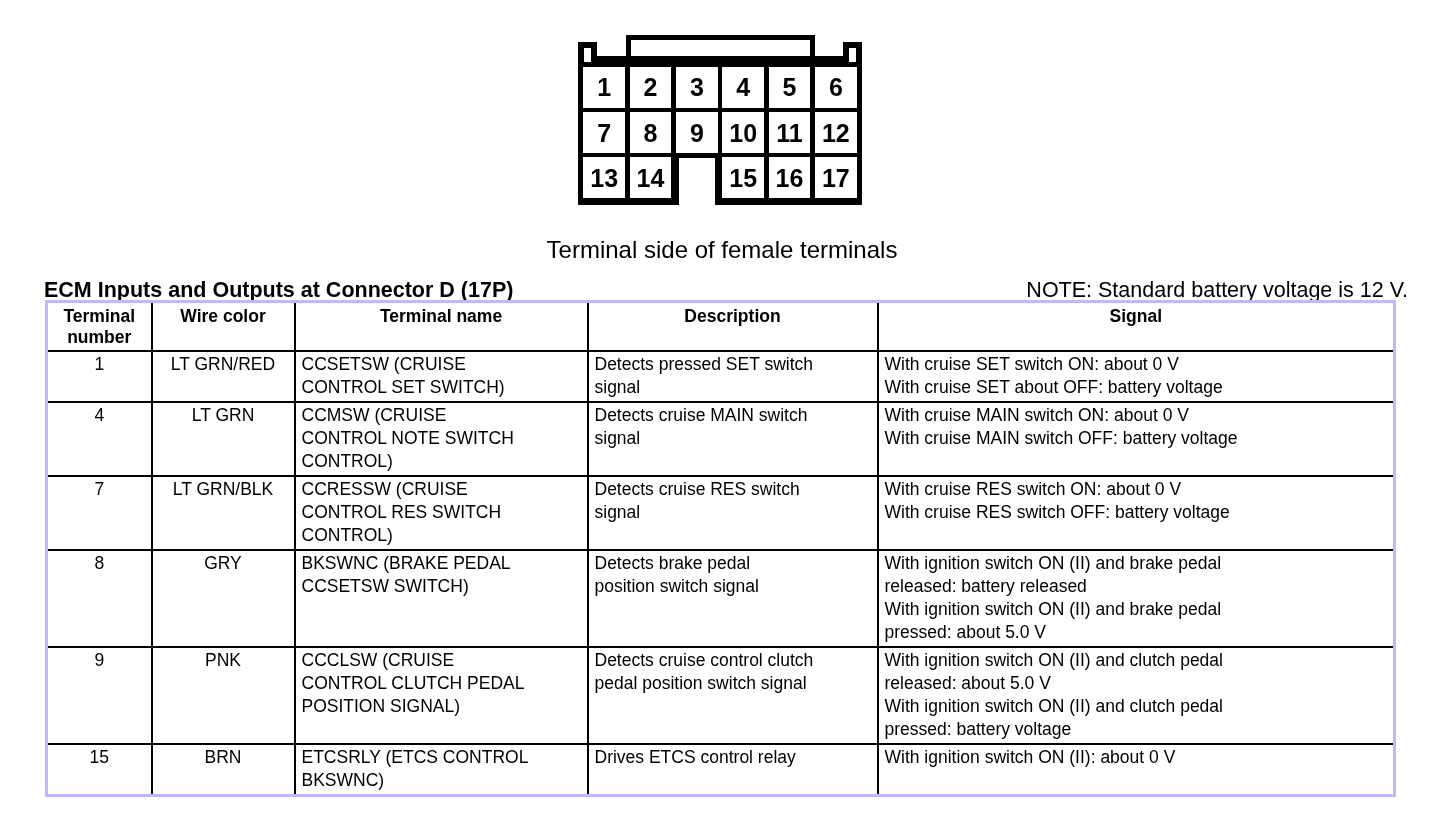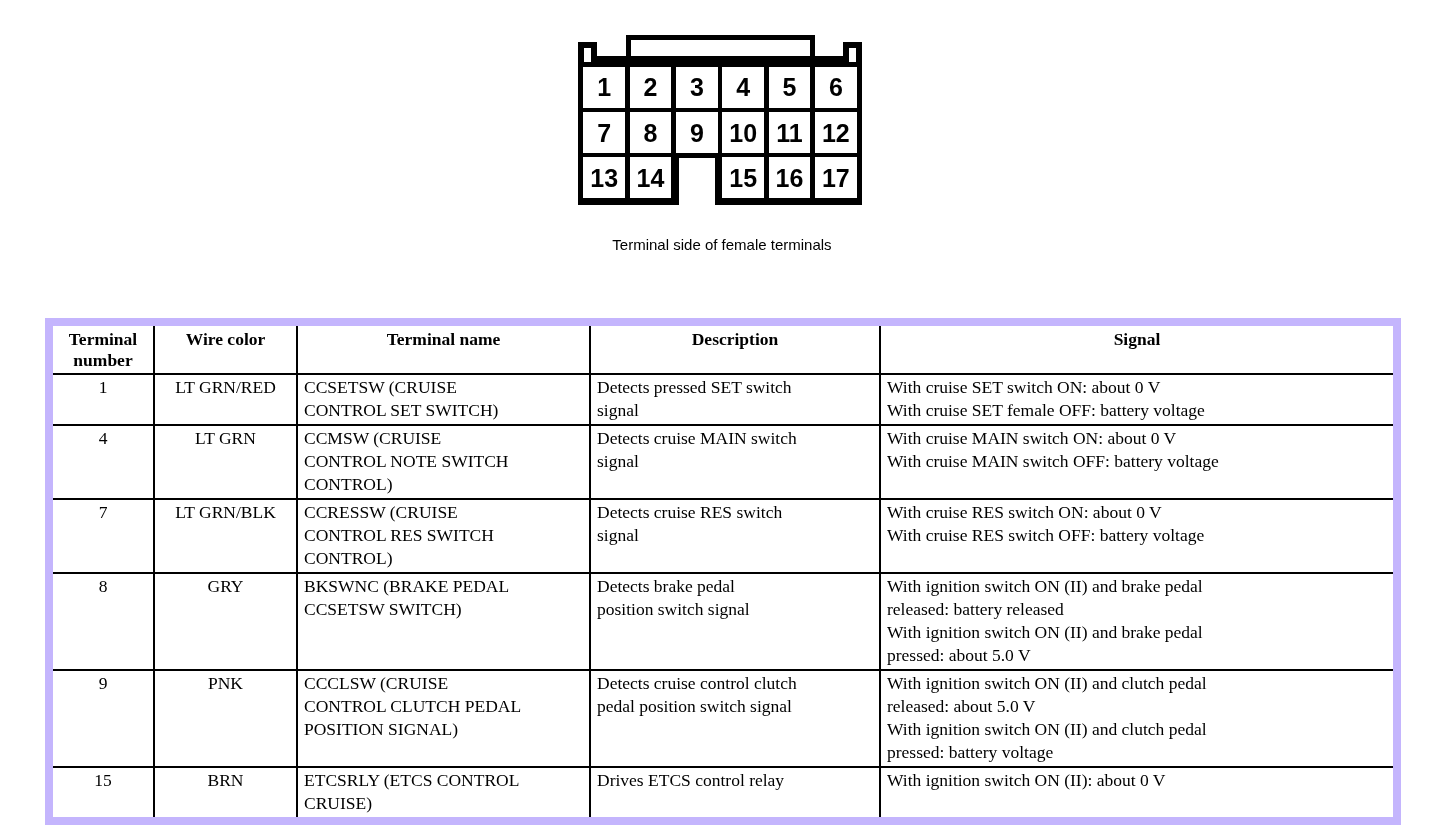--- a/index.html
+++ b/index.html
@@ -6,27 +6,27 @@
   body{
     width:1456px;height:828px;background:#ffffff;color:#000000;
     font-family:"Liberation Sans","DejaVu Sans",sans-serif;
     position:relative;overflow:hidden;
   }
   .connector-svg{position:absolute;left:556px;top:22px}
   .term-cell{fill:#ffffff;stroke:#000000;stroke-width:4.5}
   .term-num{font-size:25px;font-weight:bold;font-family:"Liberation Sans","DejaVu Sans",sans-serif}
   .outline{fill:#ffffff;stroke:#000000;stroke-width:5.5;stroke-linejoin:miter}
   .tab{fill:#ffffff;stroke:#000000;stroke-width:5}
-  .caption{position:absolute;left:522px;top:236px;width:400px;text-align:center;font-size:15px}
+  .caption{position:absolute;left:522px;top:236px;width:400px;text-align:center;font-size:24px}
   .headline{position:absolute;left:44px;top:278px;width:1364px;display:flex;justify-content:space-between;align-items:baseline}
   .title{font-size:21.5px;font-weight:bold}
   .note{font-size:21.5px}
   table.io-table{
-    position:absolute;left:45px;top:318px;width:1348px;
-    border-collapse:collapse;table-layout:fixed;border:8px solid #c4b5fd;font-family:Liberation Serif, serif;
+    position:absolute;left:45px;top:300px;width:1348px;
+    border-collapse:collapse;table-layout:fixed;border:3px solid #c4b5fd;
   }
   .io-table th,.io-table td{
     border:2px solid #000;vertical-align:top;
     font-size:17.5px;line-height:23px;padding:1px 6px 2px;
     overflow:hidden;
   }
   .io-table th{text-align:center;font-weight:bold;line-height:21px;height:41px;padding-top:3px}
   td.col-num,td.col-wire{text-align:center}
   .line{white-space:nowrap}
 </style>
@@ -70,20 +70,22 @@
       <rect x="766.3" y="155" width="46.40000000000009" height="45" class="term-cell"></rect>
       <text x="789.5" y="186.5" text-anchor="middle" class="term-num">16</text>
       <rect x="812.7" y="155" width="46.299999999999955" height="45" class="term-cell"></rect>
       <text x="835.85" y="186.5" text-anchor="middle" class="term-num">17</text>
     </g>
 </svg>
 
 <div class="caption">Terminal side of female terminals</div>
 
 <div class="headline">
+  <span class="title">ECM Inputs and Outputs at Connector D (17P)</span>
+  <span class="note">NOTE: Standard battery voltage is 12 V.</span>
 </div>
 
 <table class="io-table">
   <colgroup>
     <col style="width:105px">
       <col style="width:143px">
       <col style="width:293px">
     <col style="width:290px">
       <col style="width:517px">
   </colgroup>
@@ -103,21 +105,21 @@
         <td class="col-name">
           <div class="line">CCSETSW (CRUISE</div>
           <div class="line">CONTROL SET SWITCH)</div>
         </td>
         <td class="col-desc">
           <div class="line">Detects pressed SET switch</div>
           <div class="line">signal</div>
         </td>
         <td class="col-signal">
           <div class="line">With cruise SET switch ON: about 0 V</div>
-          <div class="line">With cruise SET female OFF: battery voltage</div>
+          <div class="line">With cruise SET about OFF: battery voltage</div>
         </td>
       </tr>
       <tr>
         <td class="col-num">4</td>
         <td class="col-wire">LT GRN</td>
         <td class="col-name">
           <div class="line">CCMSW (CRUISE</div>
           <div class="line">CONTROL NOTE SWITCH</div>
           <div class="line">CONTROL)</div>
         </td>
@@ -182,21 +184,21 @@
           <div class="line">released: about 5.0 V</div>
           <div class="line">With ignition switch ON (II) and clutch pedal</div>
           <div class="line">pressed: battery voltage</div>
         </td>
       </tr>
       <tr>
         <td class="col-num">15</td>
         <td class="col-wire">BRN</td>
         <td class="col-name">
           <div class="line">ETCSRLY (ETCS CONTROL</div>
-          <div class="line">CRUISE)</div>
+          <div class="line">BKSWNC)</div>
         </td>
         <td class="col-desc">
           <div class="line">Drives ETCS control relay</div>
         </td>
         <td class="col-signal">
           <div class="line">With ignition switch ON (II): about 0 V</div>
         </td>
       </tr>
     </tbody>
 </table>

